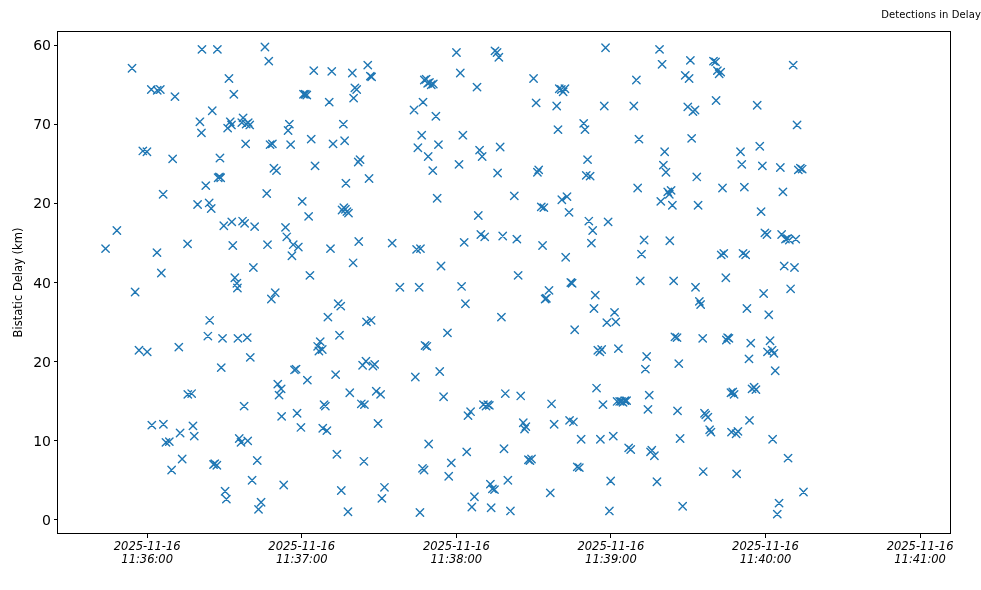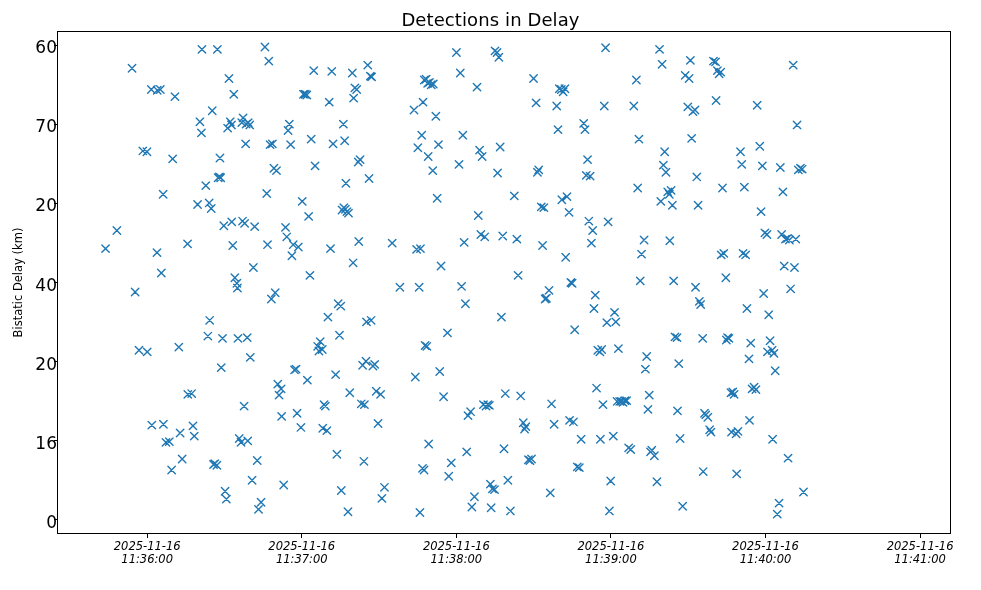--- a/index.html
+++ b/index.html
@@ -16,22 +16,22 @@
     width: 981px;
     height: 590px;
     background: #ffffff;
     overflow: hidden;
   }
   #chart-title {
     position: absolute;
     left: 0;
     top: 9px;
     width: 981px;
-    text-align: center;
-    font-size: 18px;
+    text-align: right;
+    font-size: 10px;
     color: #000000;
     letter-spacing: 0.1px;
   }
   
   #plot-area {
     position: absolute;
     left: 57px;
     top: 31px;
     width: 894px;
     height: 503px;
@@ -80,23 +80,23 @@
   .ytick-line {
     position: absolute;
     left: 0;
     top: -0.5px;
     width: 3.5px;
     height: 1.05px;
     background: #000000;
   }
   .ytick-text {
     position: absolute;
-    right: 0;
+    right: 6px;
     top: -8px;
-    font-size: 17px;
+    font-size: 14px;
     color: #000000;
     white-space: nowrap;
     text-align: right;
   }
   #y-ticks {
     position: absolute;
     left: 57px;
     top: 31px;
     width: 0;
     height: 503px;
@@ -164,21 +164,21 @@
     </div>
   </div>
 
   <div id="y-ticks">
       <div class="ytick" style="top: 488.764px;">
         <div class="ytick-line"></div>
         <div class="ytick-text">0</div>
       </div>
       <div class="ytick" style="top: 409.676px;">
         <div class="ytick-line"></div>
-        <div class="ytick-text">16</div>
+        <div class="ytick-text">10</div>
       </div>
       <div class="ytick" style="top: 330.588px;">
         <div class="ytick-line"></div>
         <div class="ytick-text">20</div>
       </div>
       <div class="ytick" style="top: 251.5px;">
         <div class="ytick-line"></div>
         <div class="ytick-text">40</div>
       </div>
       <div class="ytick" style="top: 172.412px;">

